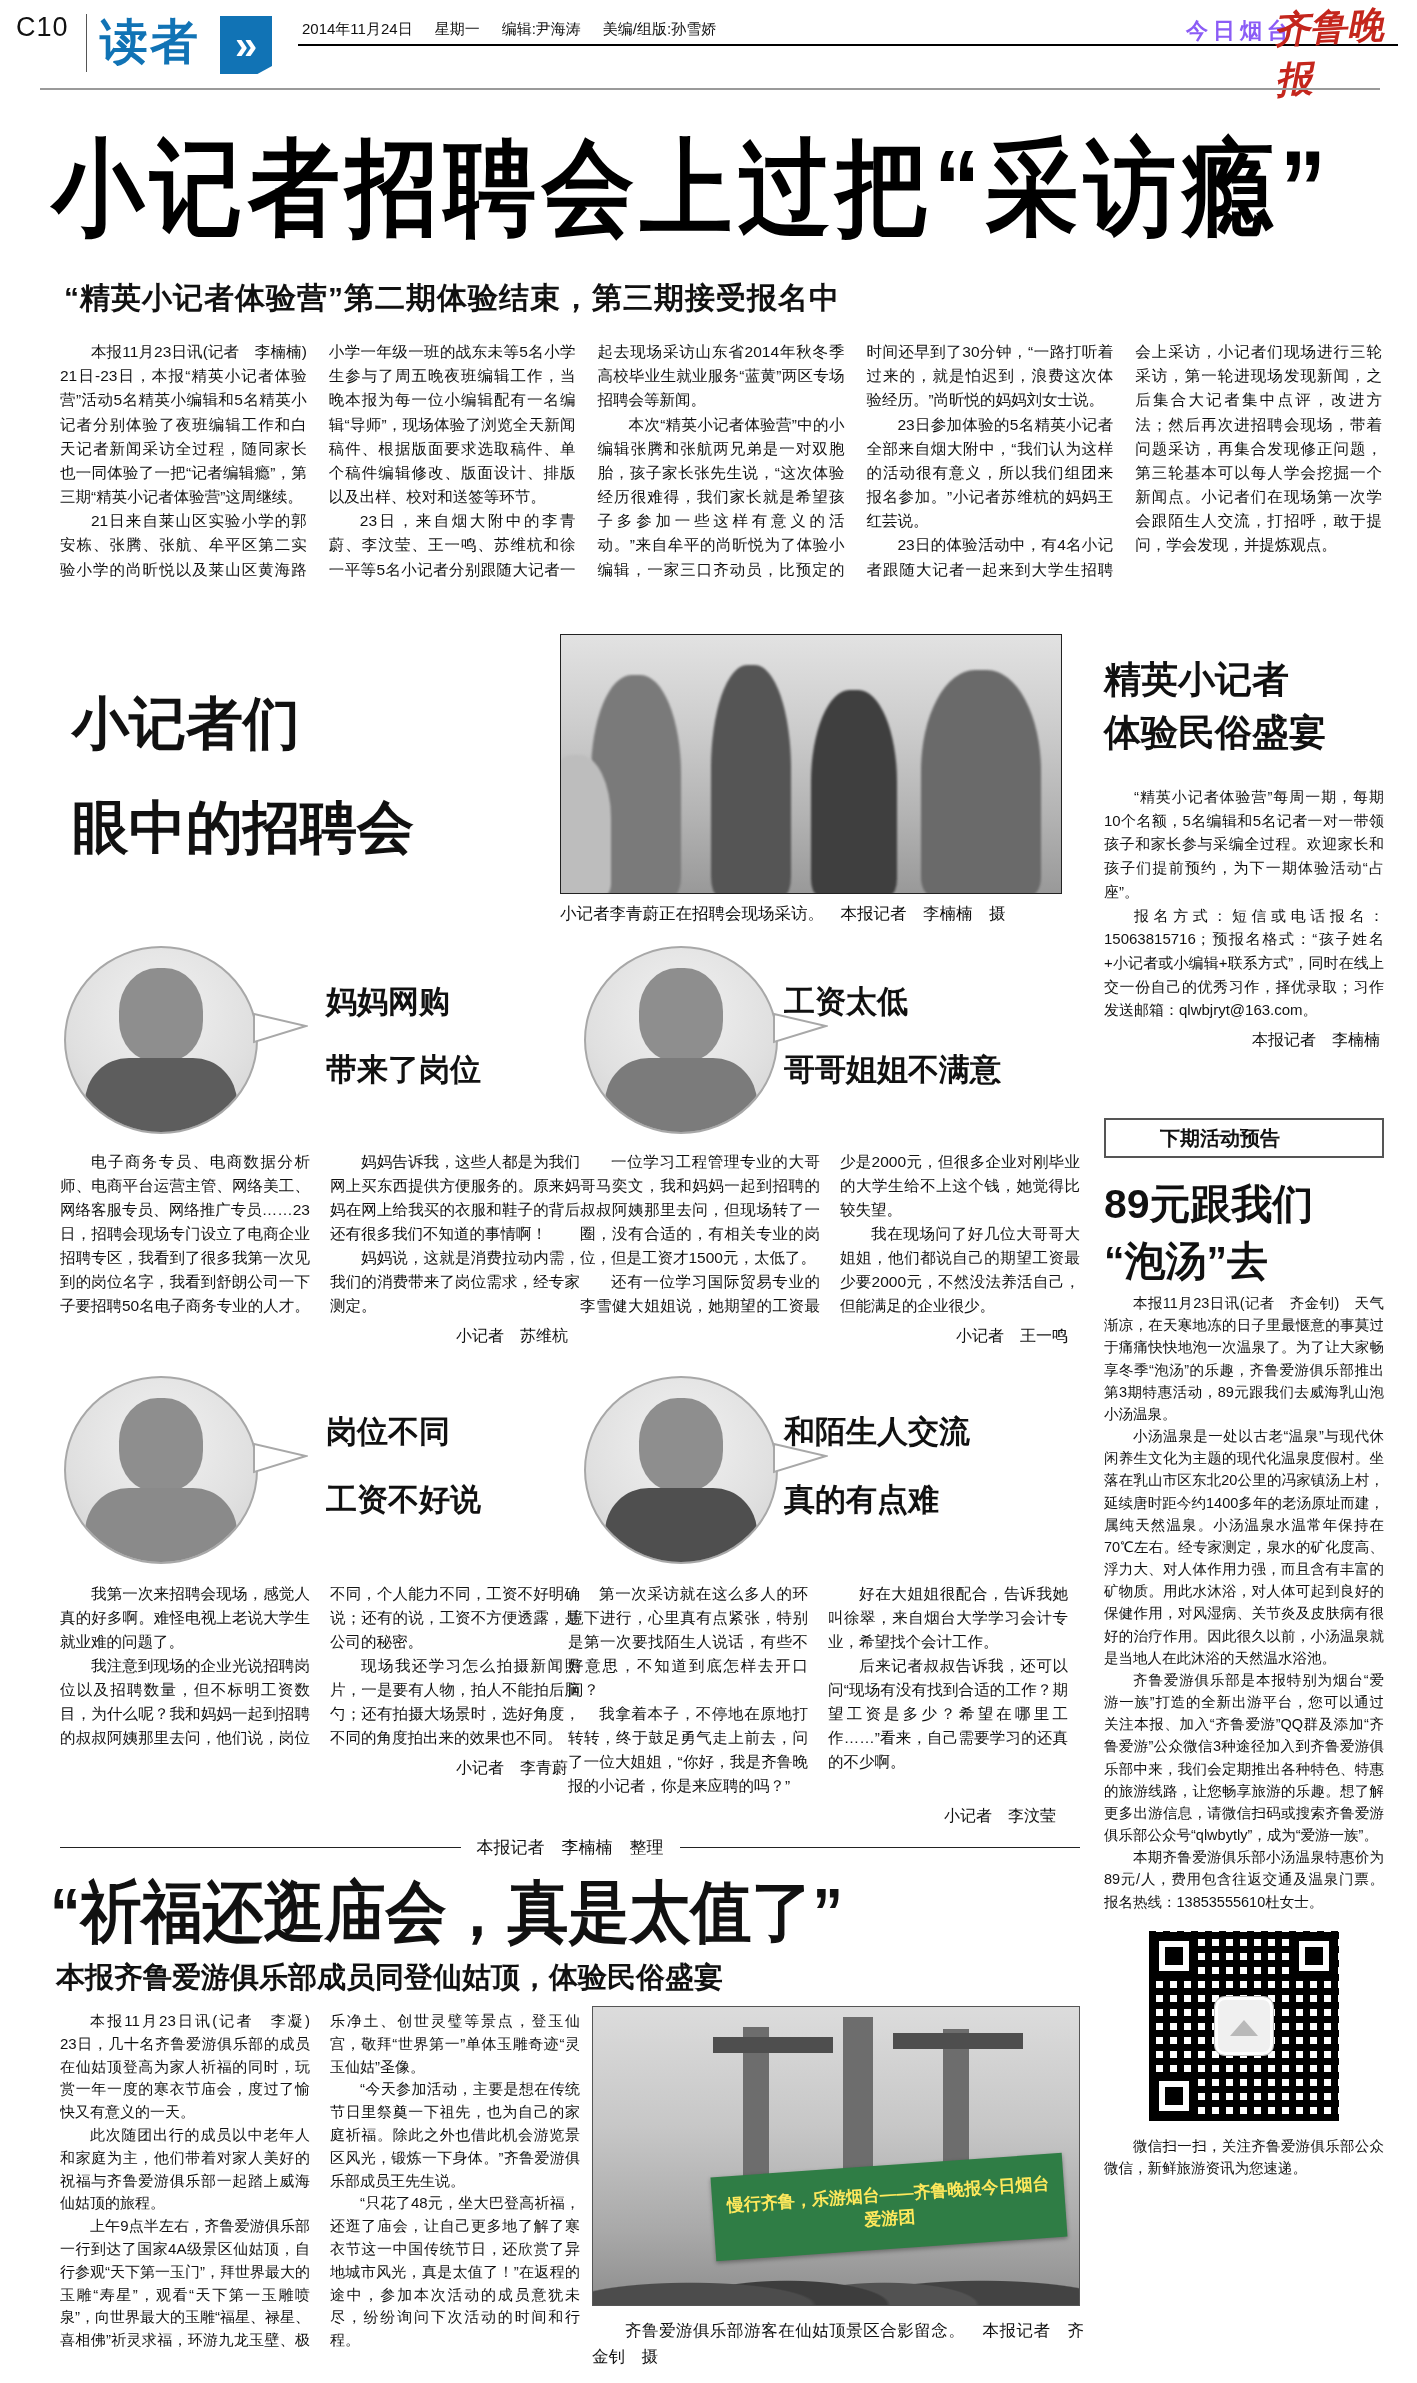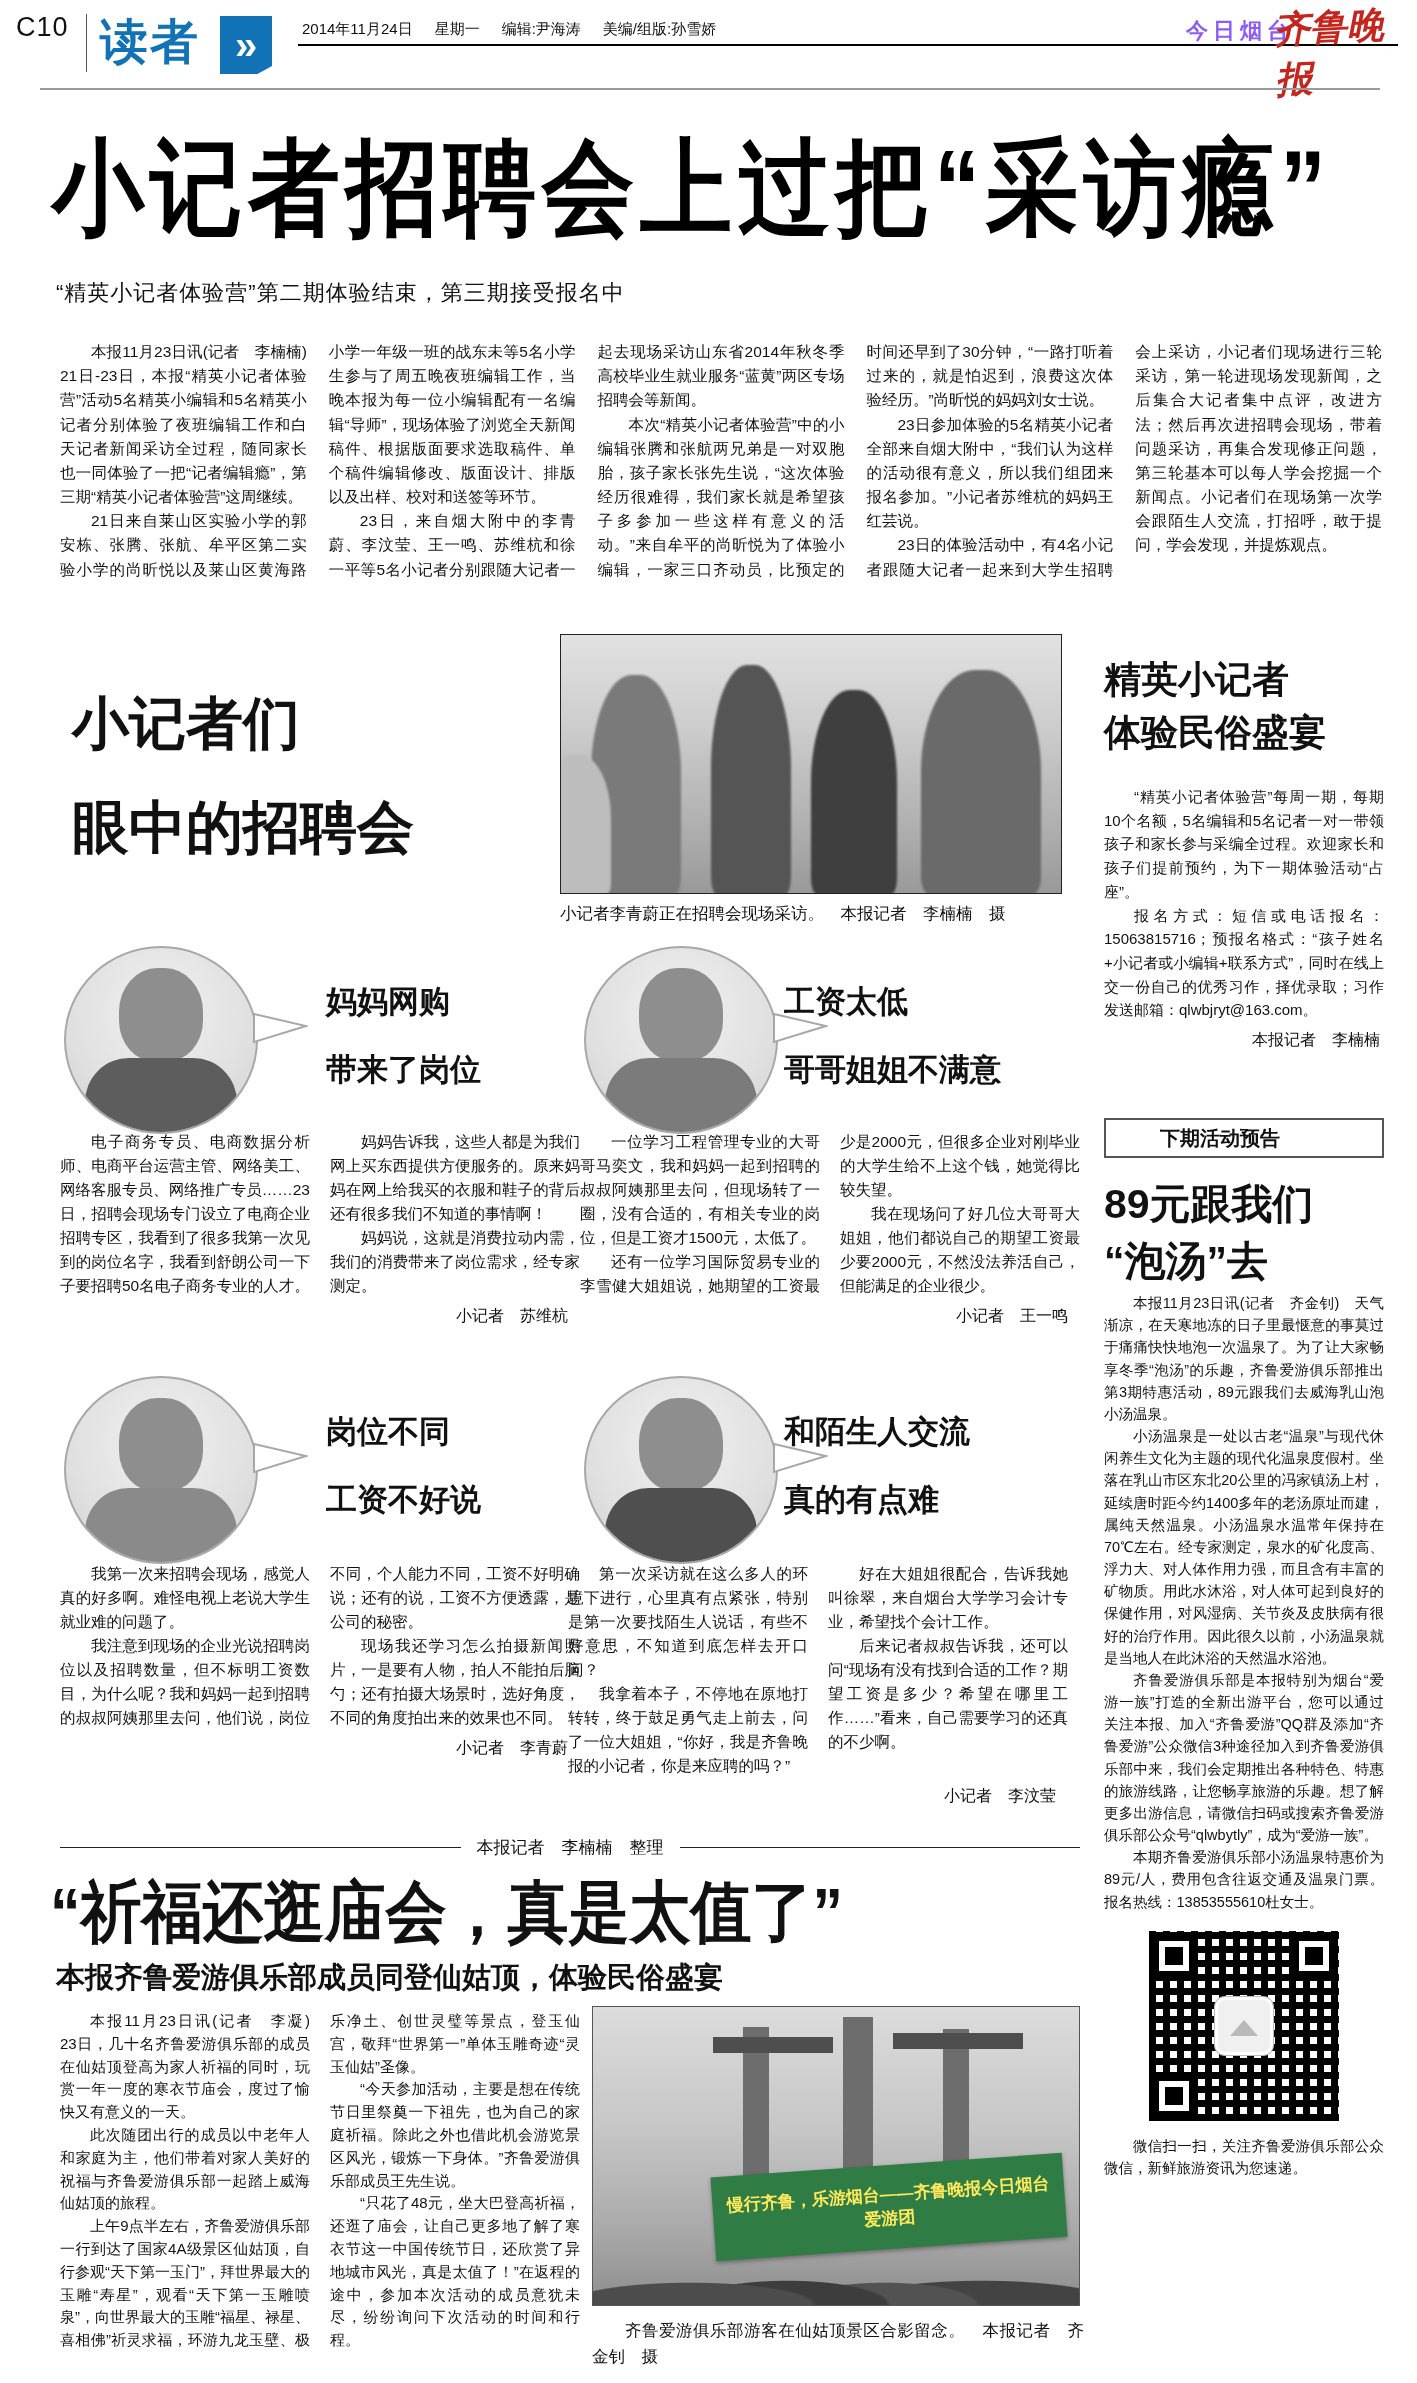--- a/index.html
+++ b/index.html
@@ -21,21 +21,21 @@
   .dateline { left:302px; top:20px; font-size:15px; color:#111; display:flex; gap:22px; }
   .hdr-hline { left:298px; top:44px; width:1100px; height:2px; background:#000; }
   .jinri { left:1186px; top:16px; font-size:22px; font-weight:bold; color:#8b5cf6; letter-spacing:5px; }
   .brand { left:1274px; top:2px; font-size:37px; color:#c4261d; font-family:"Liberation Serif",serif;
     font-weight:bold; font-style:italic; transform:rotate(-3deg); }
   .top-rule { left:40px; top:88px; width:1340px; height:2px; background:#9a9a9a; }
 
   
   .headline { left:52px; top:118px; width:1350px; font-size:92px; font-weight:bold; letter-spacing:6px;
     white-space:nowrap; transform:scaleY(1.14); transform-origin:left top; color:#000; }
-  .subhead { left:56px; top:278px; font-size:22px; font-weight:normal; letter-spacing:1px; }
+  .subhead { left:64px; top:278px; font-size:30px; font-weight:bold; letter-spacing:1px; }
   .lead-cols { left:60px; top:340px; width:1322px; height:314px; column-count:5; column-gap:22px;
     font-size:15.5px; line-height:1.56; overflow:hidden; }
   .ptext p { margin:0; text-indent:2em; text-align:justify; }
 
   
   .feat-title { left:72px; top:672px; font-size:57px; font-weight:bold; line-height:1.82; }
   .feat-photo { left:560px; top:634px; width:502px; height:260px; border:1px solid #222; overflow:hidden;
     background:linear-gradient(180deg,#e2e2e2 0%,#cdcdcd 35%,#b3b3b3 70%,#999 100%); }
   .fig { position:absolute; border-radius:45% 45% 8% 8%; filter:blur(1px); }
   .feat-caption { left:560px; top:903px; width:508px; font-size:16.5px; }
@@ -50,21 +50,21 @@
     border:2px solid #a8a8a8; overflow:hidden;
     background:radial-gradient(circle at 50% 35%, #f1f1f1 0%, #e0e0e0 60%, #cfcfcf 100%); }
   .head { position:absolute; left:50%; top:20px; transform:translateX(-50%); width:84px; height:94px;
     border-radius:46% 46% 44% 44%; background:#8e8e8e; }
   .torso { position:absolute; left:50%; top:110px; transform:translateX(-50%); width:152px; height:86px;
     border-radius:44px 44px 0 0; background:#696969; }
   .tail { position:absolute; left:192px; top:66px; }
   .bub-text { position:absolute; left:266px; top:22px; font-size:31px; font-weight:bold; line-height:2.2; }
   .bubble.right .bub-text { left:204px; }
   .story-block { position:absolute; }
-  .story-text { column-count:2; column-gap:20px; font-size:15.5px; line-height:1.55; }
+  .story-text { column-count:2; column-gap:20px; font-size:15.5px; line-height:1.55;margin-top:20px; }
   .story-byline { text-align:right; padding-right:12px; font-size:16px; margin-top:8px; }
   .compiled { left:60px; top:1836px; width:1020px; display:flex; align-items:center; gap:16px; font-size:17px;justify-content:center; }
   .compiled .line { flex:1; height:1px; background:#222; }
 
   
   .tag-box { left:1104px; top:1118px; width:280px; height:40px; border:2px solid #555;
     font-size:20px; font-weight:bold; display:flex; align-items:center; padding-left:54px; }
   .ne-title { left:1104px; top:1176px; font-size:41px; font-weight:bold; line-height:1.38; }
   .ne-flow { left:1104px; top:1292px; width:280px; height:1088px; overflow:hidden;
     font-size:14.5px; line-height:1.53; }

